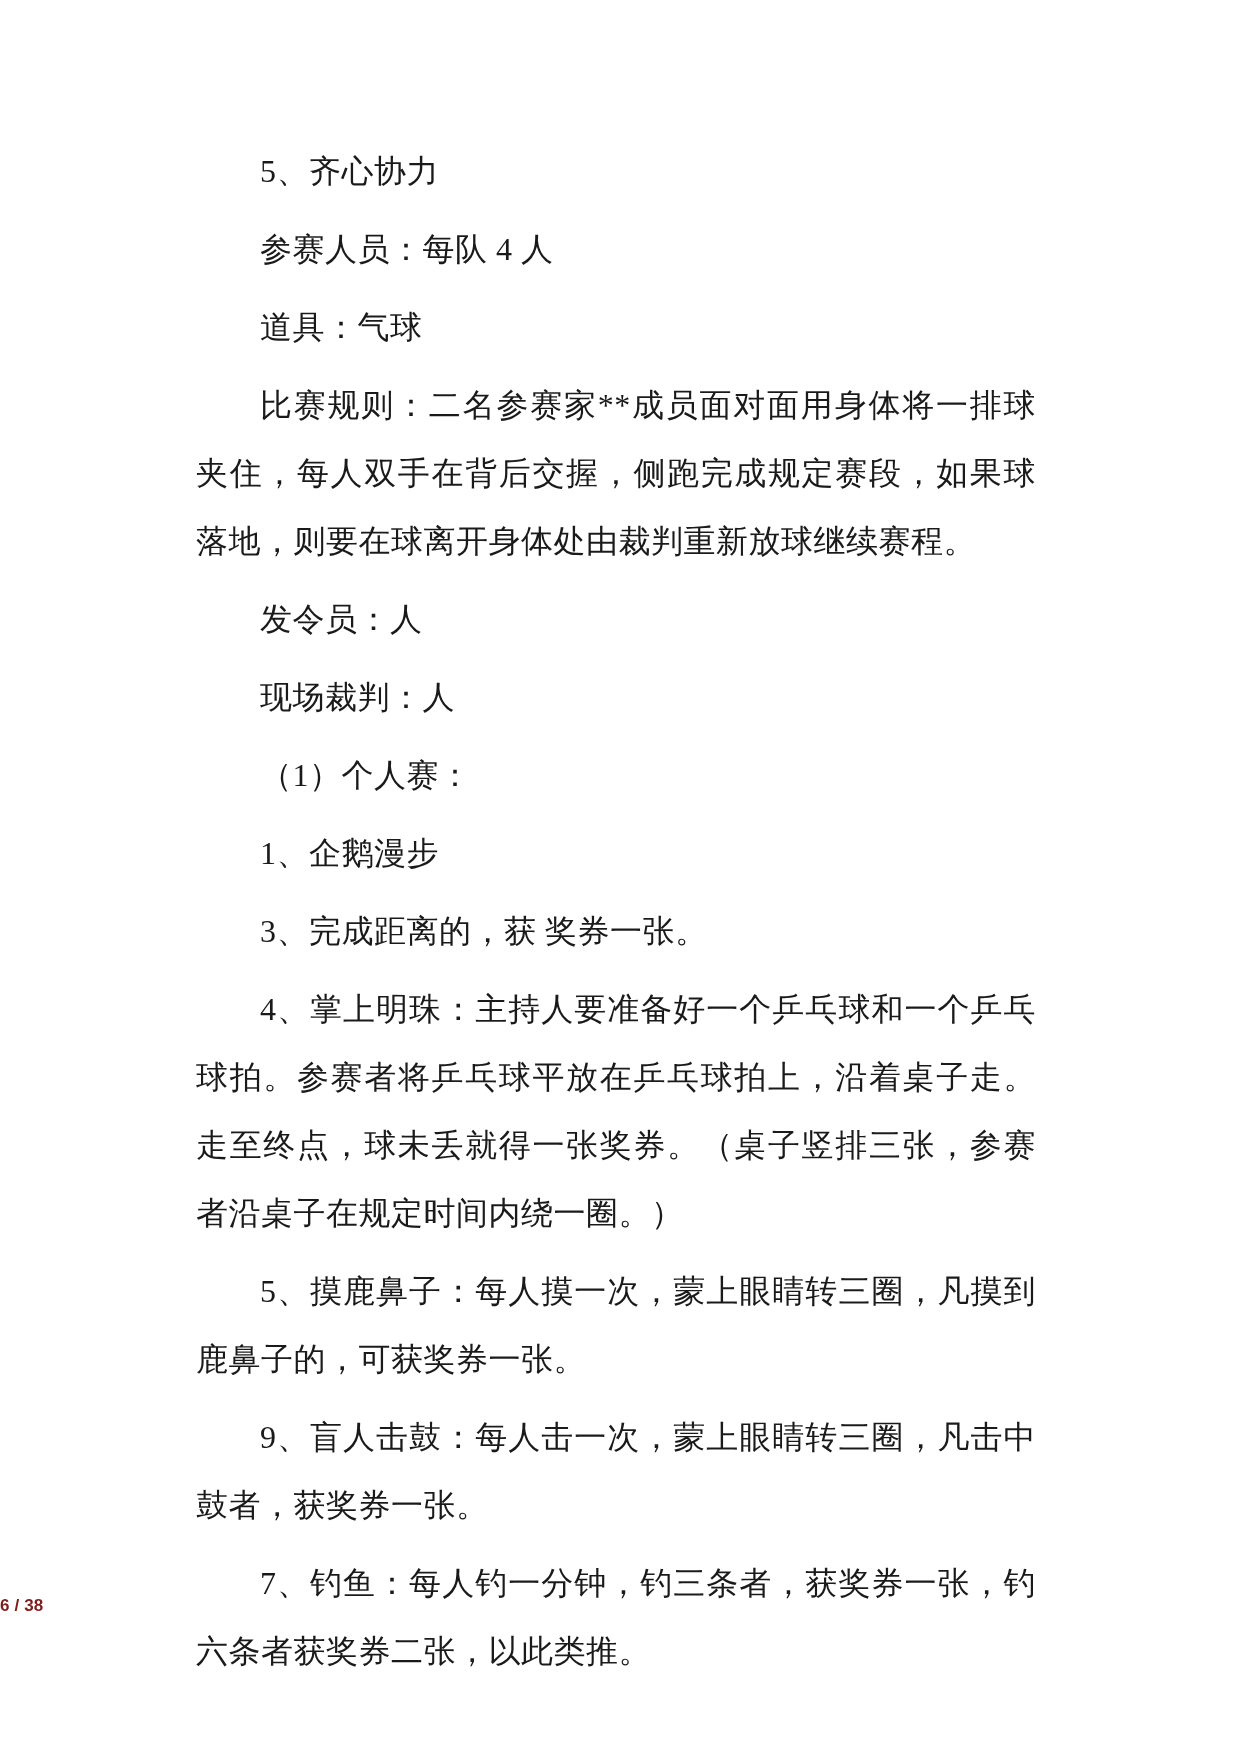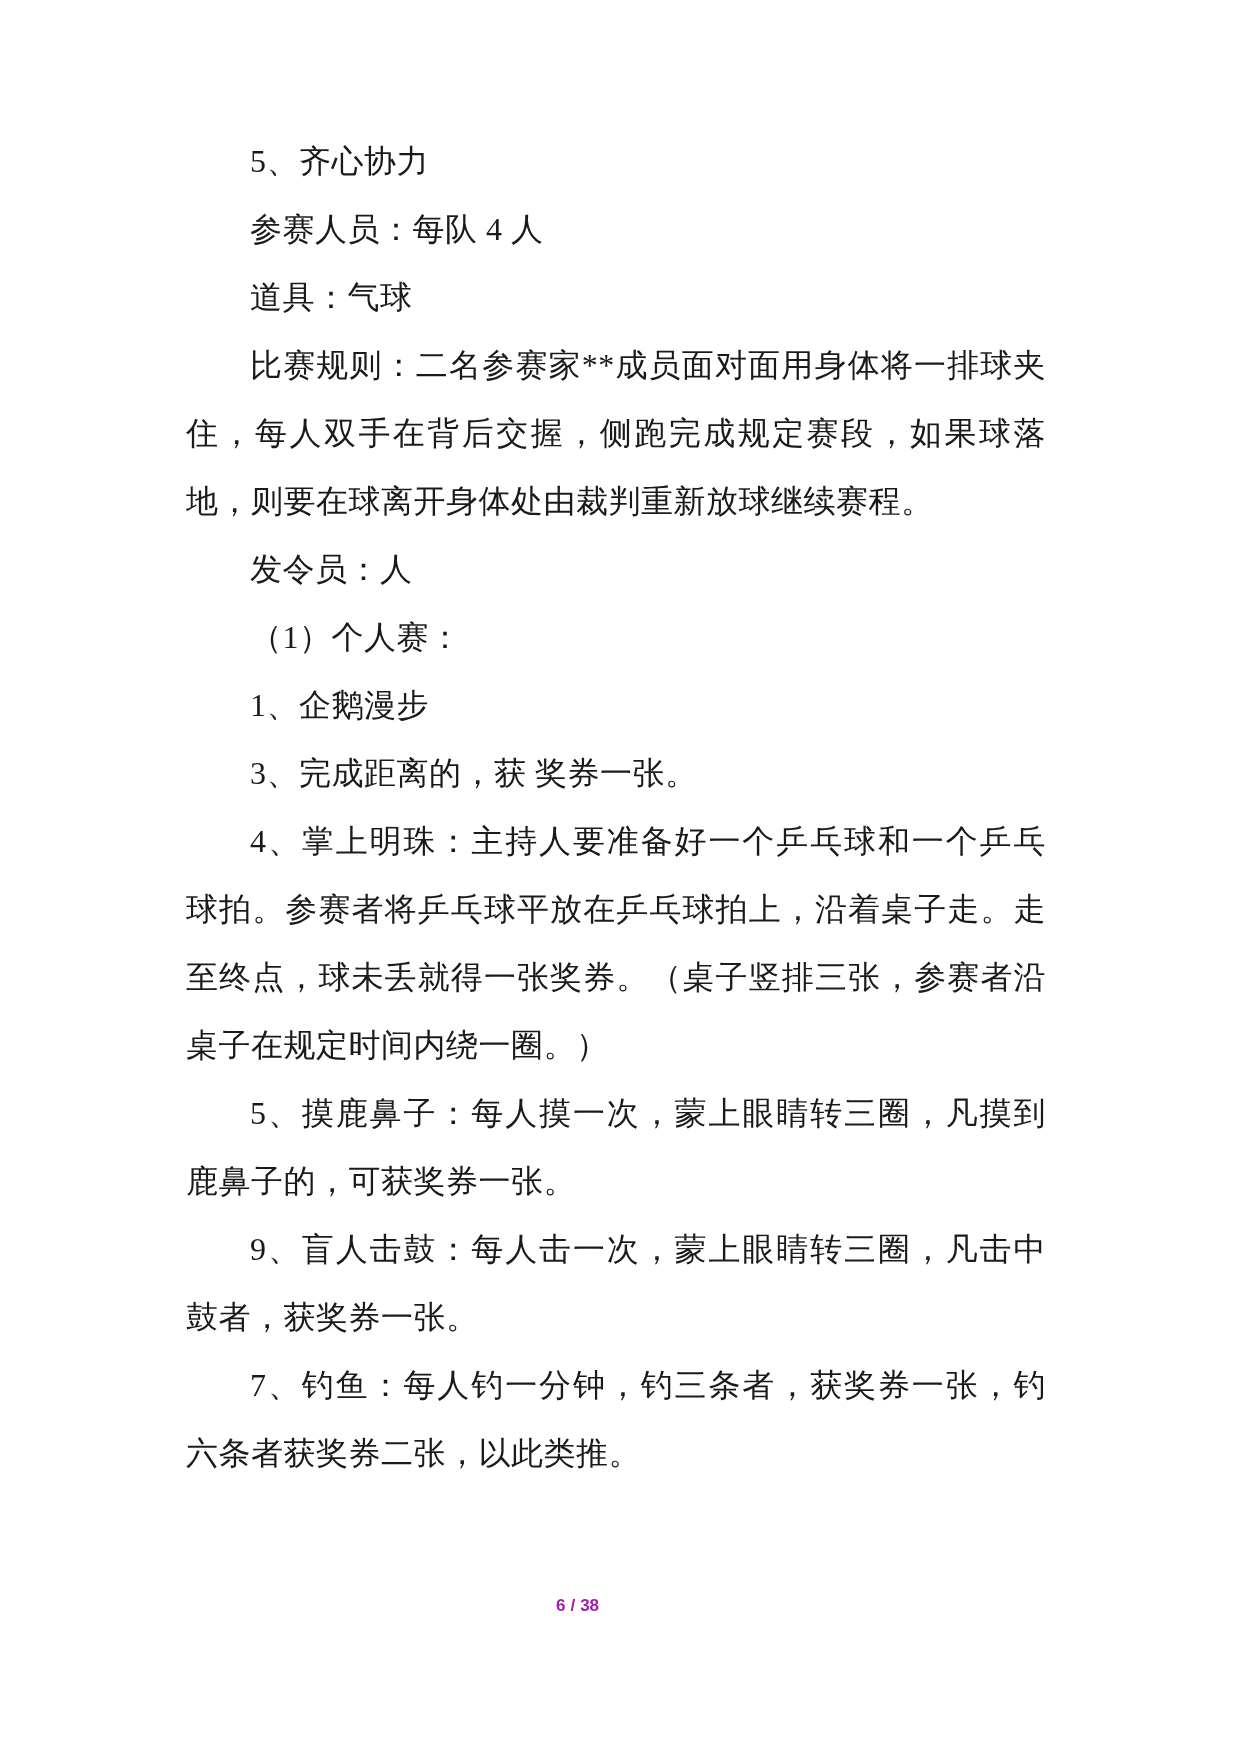--- a/index.html
+++ b/index.html
@@ -20,51 +20,52 @@
     left: 186px;
     top: 127px;
     width: 860px;
     color: #1a1a1a;
     font-size: 32px;
     line-height: 68px;
     text-align: justify;
     letter-spacing: 0.5px;
   }
   .doc p.para {
-    margin: 0;
+    margin: 10px;
     text-indent: 2em;
     word-break: break-all;
   }
   .footer {
     position: absolute;
     left: 0;
     top: 1596px;
     width: 1155px;
-    text-align: center;
+    text-align: left;
     font-family: "Liberation Sans", "DejaVu Sans", sans-serif;
     font-size: 17px;
     font-weight: 700;
-    color: #a21caf;
+    color: #7f1d1d;
   }
   .footer .sep {
     padding: 0 5px;
     font-weight: 600;
   }
 </style>
 </head>
 <body>
 
 <div class="page">
 
   <div class="doc">
       <p class="para">5、齐心协力</p>
       <p class="para">参赛人员：每队 4 人</p>
       <p class="para">道具：气球</p>
       <p class="para">比赛规则：二名参赛家**成员面对面用身体将一排球夹住，每人双手在背后交握，侧跑完成规定赛段，如果球落地，则要在球离开身体处由裁判重新放球继续赛程。</p>
       <p class="para">发令员：人</p>
+      <p class="para">现场裁判：人</p>
       <p class="para">（1）个人赛：</p>
       <p class="para">1、企鹅漫步</p>
       <p class="para">3、完成距离的，获 奖券一张。</p>
       <p class="para">4、掌上明珠：主持人要准备好一个乒乓球和一个乒乓球拍。参赛者将乒乓球平放在乒乓球拍上，沿着桌子走。走至终点，球未丢就得一张奖券。（桌子竖排三张，参赛者沿桌子在规定时间内绕一圈。）</p>
       <p class="para">5、摸鹿鼻子：每人摸一次，蒙上眼睛转三圈，凡摸到鹿鼻子的，可获奖券一张。</p>
       <p class="para">9、盲人击鼓：每人击一次，蒙上眼睛转三圈，凡击中鼓者，获奖券一张。</p>
       <p class="para">7、钓鱼：每人钓一分钟，钓三条者，获奖券一张，钓六条者获奖券二张，以此类推。</p>
     </div>
 
   <div class="footer">

